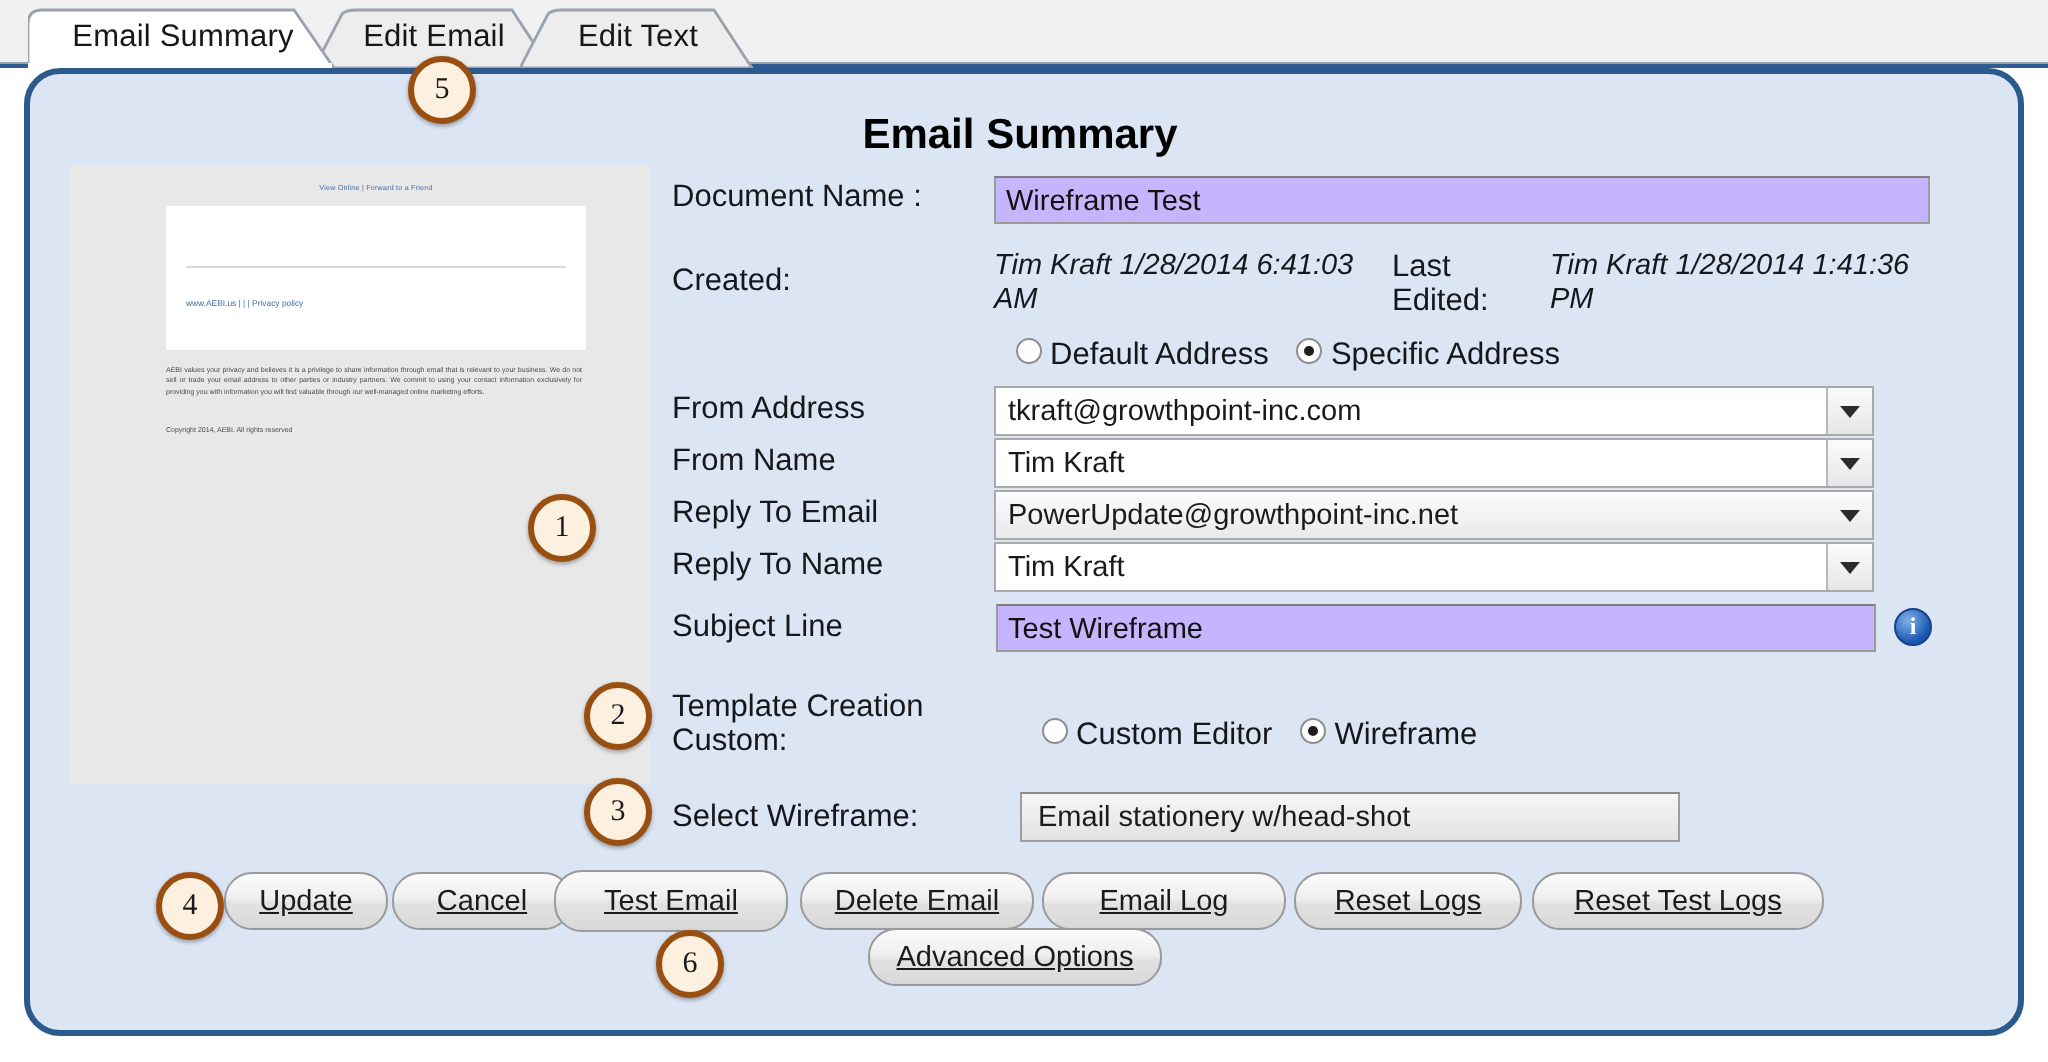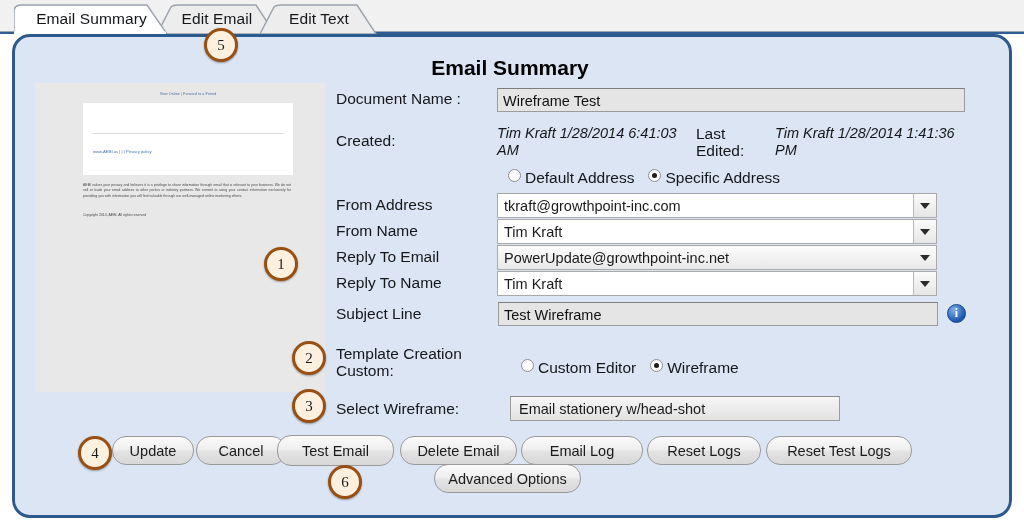--- a/index.html
+++ b/index.html
@@ -47,21 +47,21 @@
      color:#4a4a4a;text-align:justify;}
   .thumb-copy{position:absolute;left:48px;top:130px;font-size:3.5px;color:#4a4a4a;white-space:nowrap;}
 
   
   .lbl{position:absolute;font-size:15.5px;color:#15171a;white-space:nowrap;}
   .lbl2{position:absolute;font-size:15.5px;color:#15171a;line-height:17px;}
   .ital{font-style:italic;font-size:14.5px;color:#15171a;line-height:17px;}
 
   .txtbox{
     position:absolute;box-sizing:border-box;
-    background:#e5e5e5;border:1px solid #9b9b9b;border-top-color:#7d7d7d;
+    background:#c4b5fd;border:1px solid #9b9b9b;border-top-color:#7d7d7d;
     font-size:14.5px;color:#111;
     padding:2px 5px 0 5px;display:flex;align-items:center;
   }
   .combo{
     position:absolute;box-sizing:border-box;height:25px;
     border:1px solid #a9a9a9;background:#ffffff;
     display:flex;align-items:center;
   }
   .combo .cval{flex:1;padding:0 6px;font-size:14.5px;color:#1a1a1a;
      white-space:nowrap;overflow:hidden;}
@@ -100,21 +100,21 @@
     display:flex;align-items:center;padding-left:8px;
     font-size:14.5px;color:#1b1b1b;
   }
 
   
   .btn{
     position:absolute;box-sizing:border-box;height:29px;
     border:1px solid #9a9a9a;border-radius:14px;
     background:linear-gradient(to bottom,#fafafa 0%,#efefef 45%,#e2e2e2 55%,#d8d8d8 100%);
     display:flex;align-items:center;justify-content:center;
-    font-size:14.5px;color:#1b1b1b;white-space:nowrap;
+    font-size:14.5px;color:#1b1b1b;white-space:nowrap;text-decoration:underline;
   }
 
   
   .badge{
     position:absolute;width:28px;height:28px;border-radius:50%;
     background:#fdf0de;border:3px solid #9a4f12;
     box-shadow:0 1px 2px rgba(0,0,0,.35);
     display:flex;align-items:center;justify-content:center;
     font-size:15px;color:#1a1a1a;font-family:"Liberation Serif",serif;
     z-index:40;

